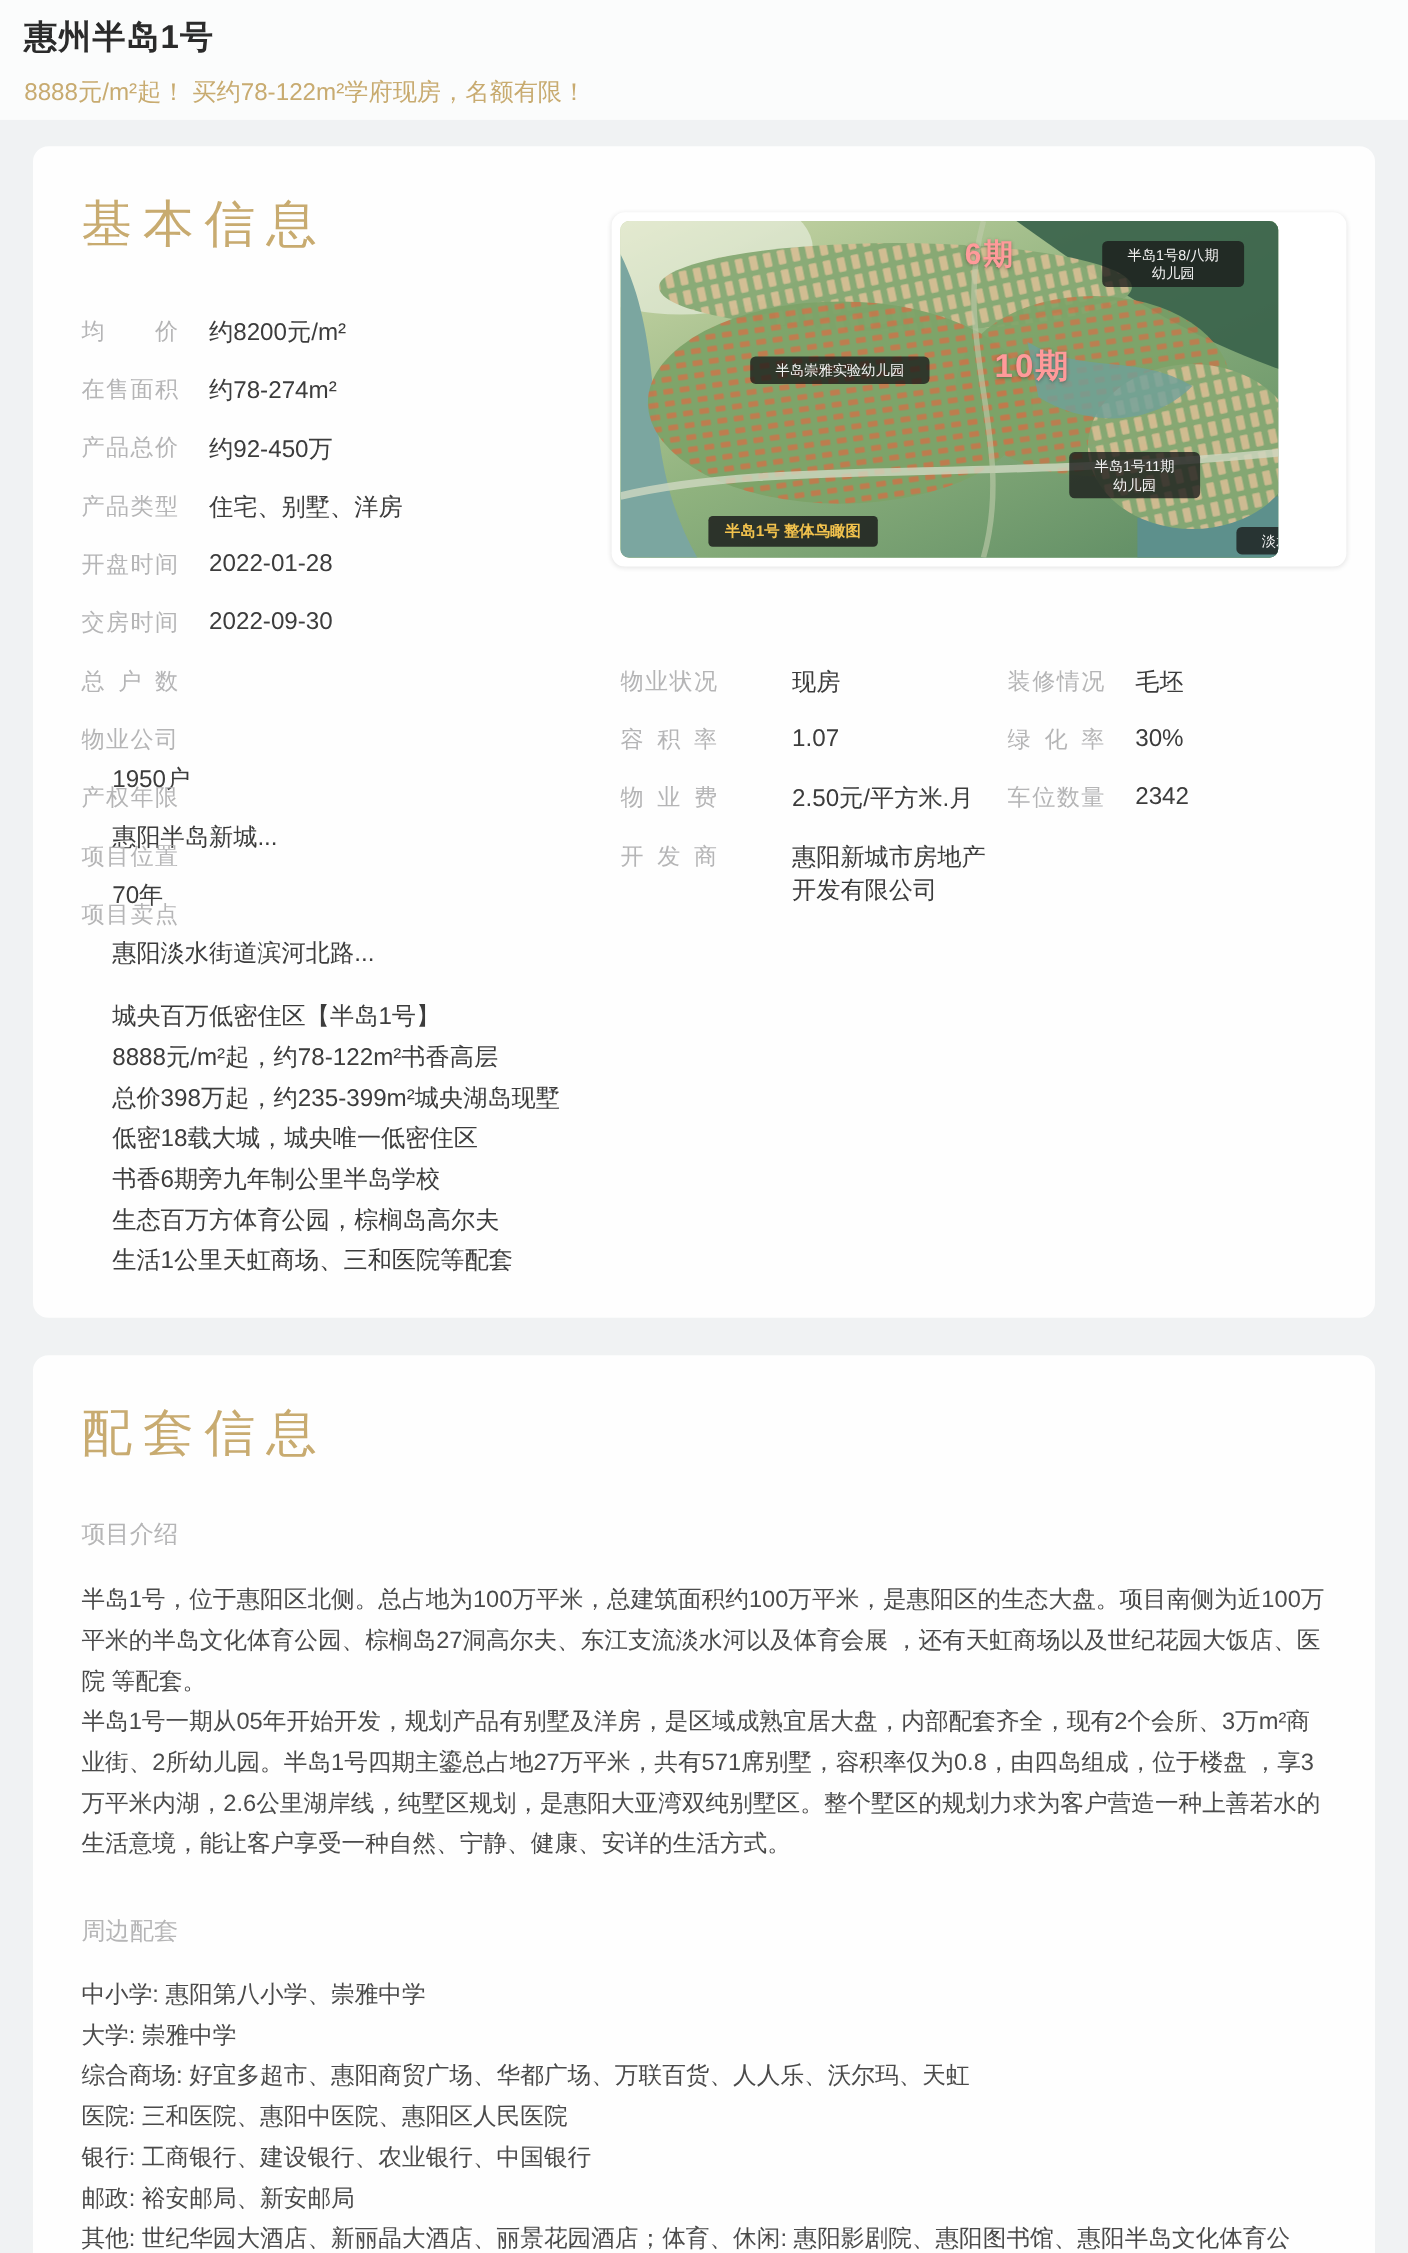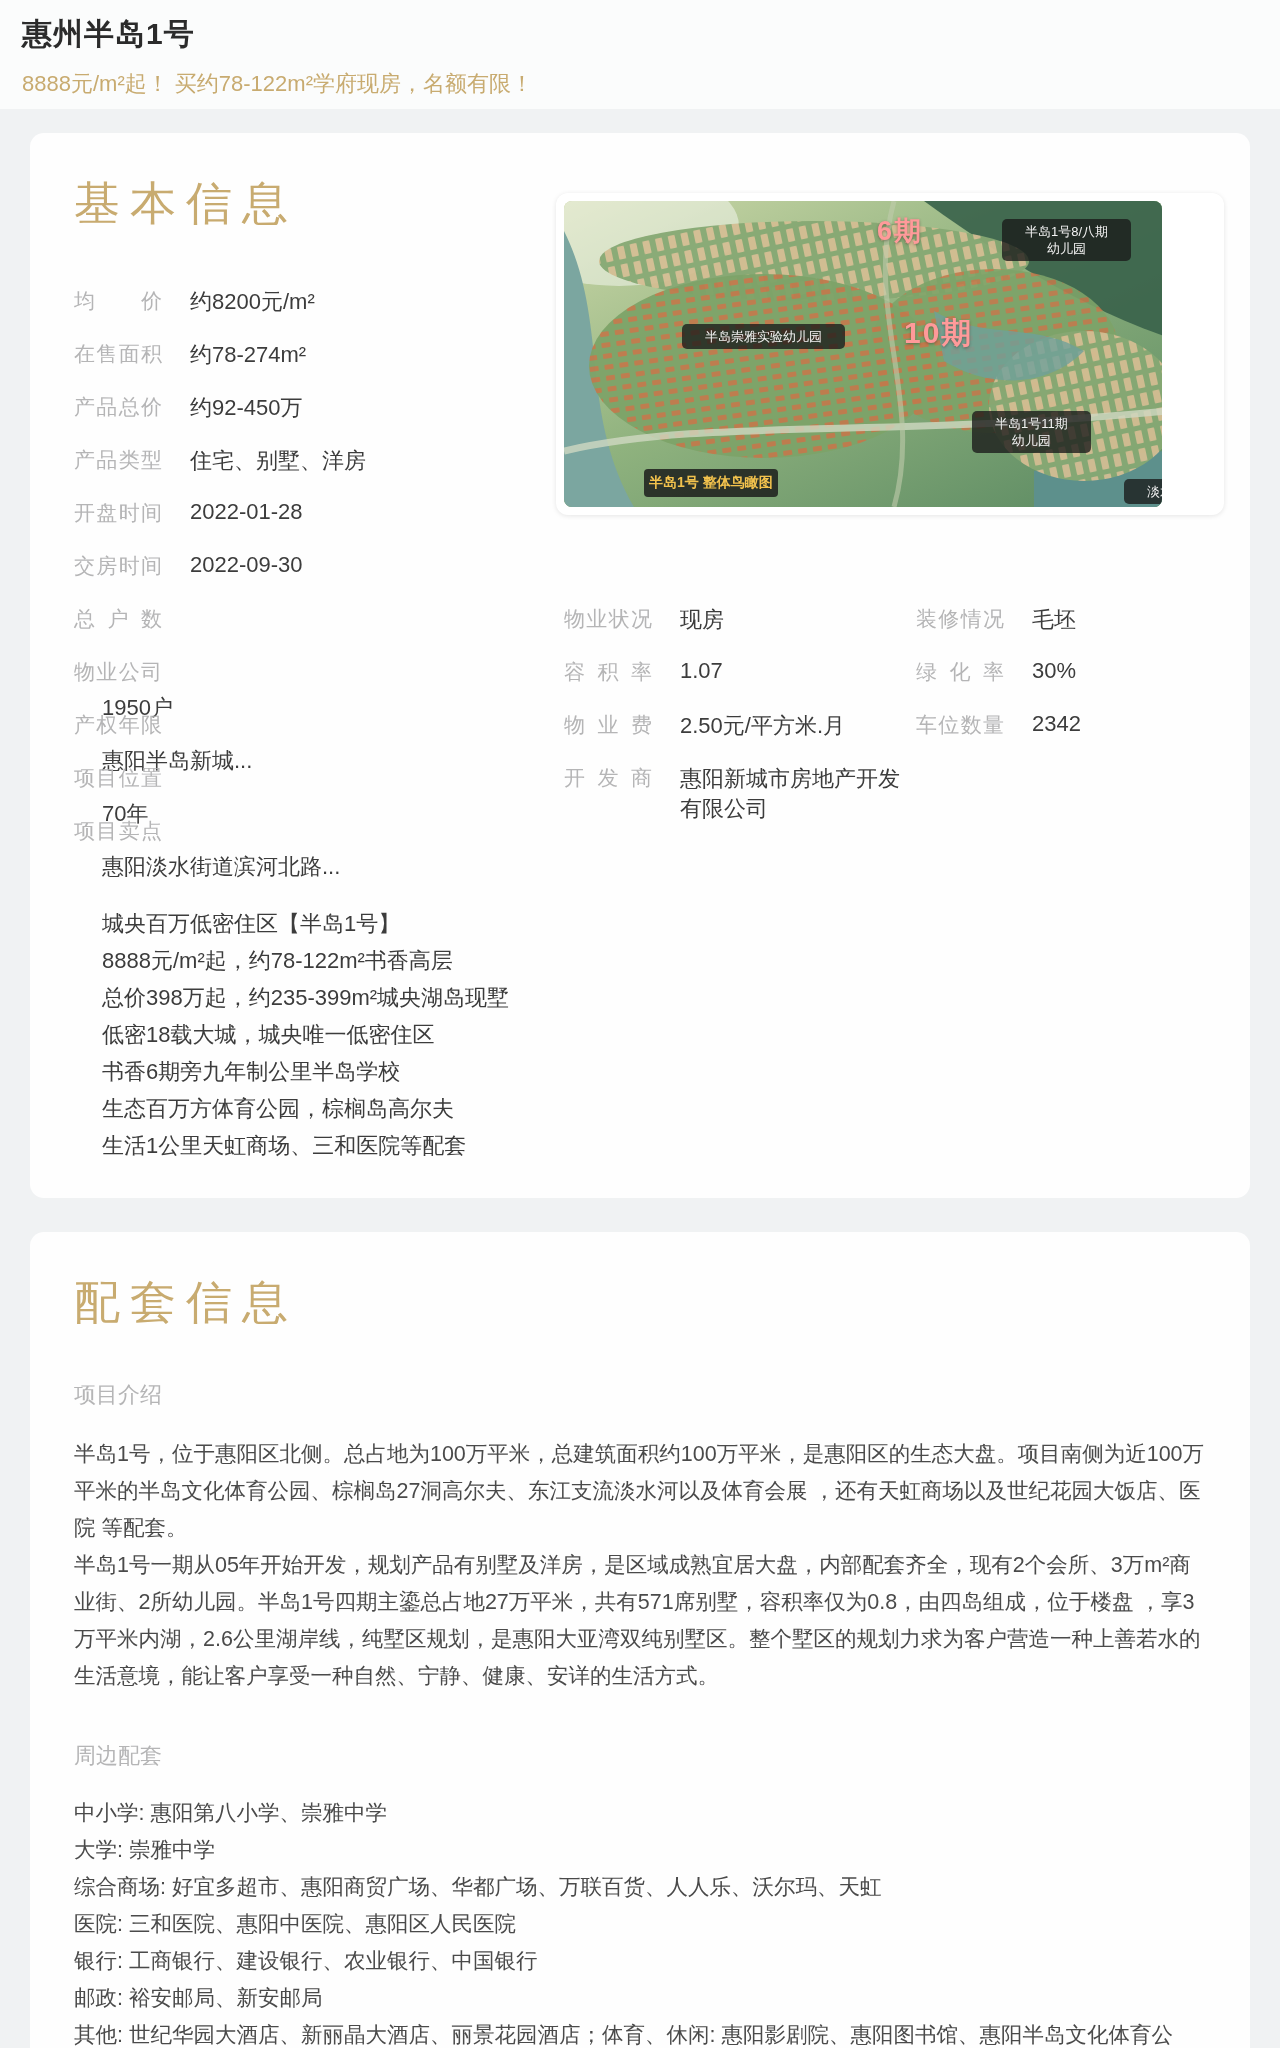--- a/index.html
+++ b/index.html
@@ -44,21 +44,21 @@
   .row{display:flex;align-items:flex-start;height:53px;font-size:21px;}
   .lbl{
     display:inline-block;width:88px;color:var(--label-grey);
     text-align:justify;text-align-last:justify;flex:0 0 88px;
   }
   .val{margin-left:28px;color:var(--value-dark);font-size:22px;}
   .grid3{margin:0 0 0 18px;}
   .grid-row{display:flex;height:53px;font-size:21px;}
   .cell{display:flex;align-items:flex-start;}
   .cell.c1{width:490px;flex-direction:column;}
-  .cell.c2{width:352px;}
+  .cell.c2{width:352px;gap:40px;}
   .cell.c3{flex:1;}
   .cell .lbl{flex:0 0 88px;}
   .sell-row{display:flex;margin:0 0 0 18px;font-size:21px;flex-direction:column;}
   .sell-lines{margin-left:28px;color:var(--value-dark);font-size:22px;line-height:37px;}
   .sell-lines span{display:block;}
   
   .hero-wrap{
     position:absolute;top:60px;right:26px;width:668px;height:322px;
     background:#fff;border-radius:12px;padding:8px;
     box-shadow:0 1px 5px rgba(0,0,0,.10);
@@ -79,21 +79,21 @@
     font-size:13px;line-height:17px;padding:4px 23px;border-radius:5px;text-align:center;
     white-space:nowrap;
   }
   .badge-tr{left:438px;top:18px;}
   .badge-mid{left:118px;top:123px;}
   .badge-r{left:408px;top:210px;}
   .badge-river{left:560px;top:278px;}
   .badge-caption{
     position:absolute;left:80px;top:268px;
     background:rgba(25,25,25,.82);color:#f2c24d;font-weight:bold;
-    font-size:14px;padding:5px 5px;border-radius:4px;white-space:nowrap;
+    font-size:14px;padding:5px 15px;border-radius:4px;white-space:nowrap;
   }
   
   .sub-heading{font-size:22px;color:var(--label-grey);margin:46px 0 0 18px;}
   .para-block{margin:26px 18px 0 18px;font-size:21.5px;line-height:37px;color:var(--text-body);}
   .list-block{margin:24px 18px 0 18px;font-size:21.5px;line-height:37px;color:var(--text-body);}
   .list-block span{display:block;}
 </style>
 </head>
 <body>
 

